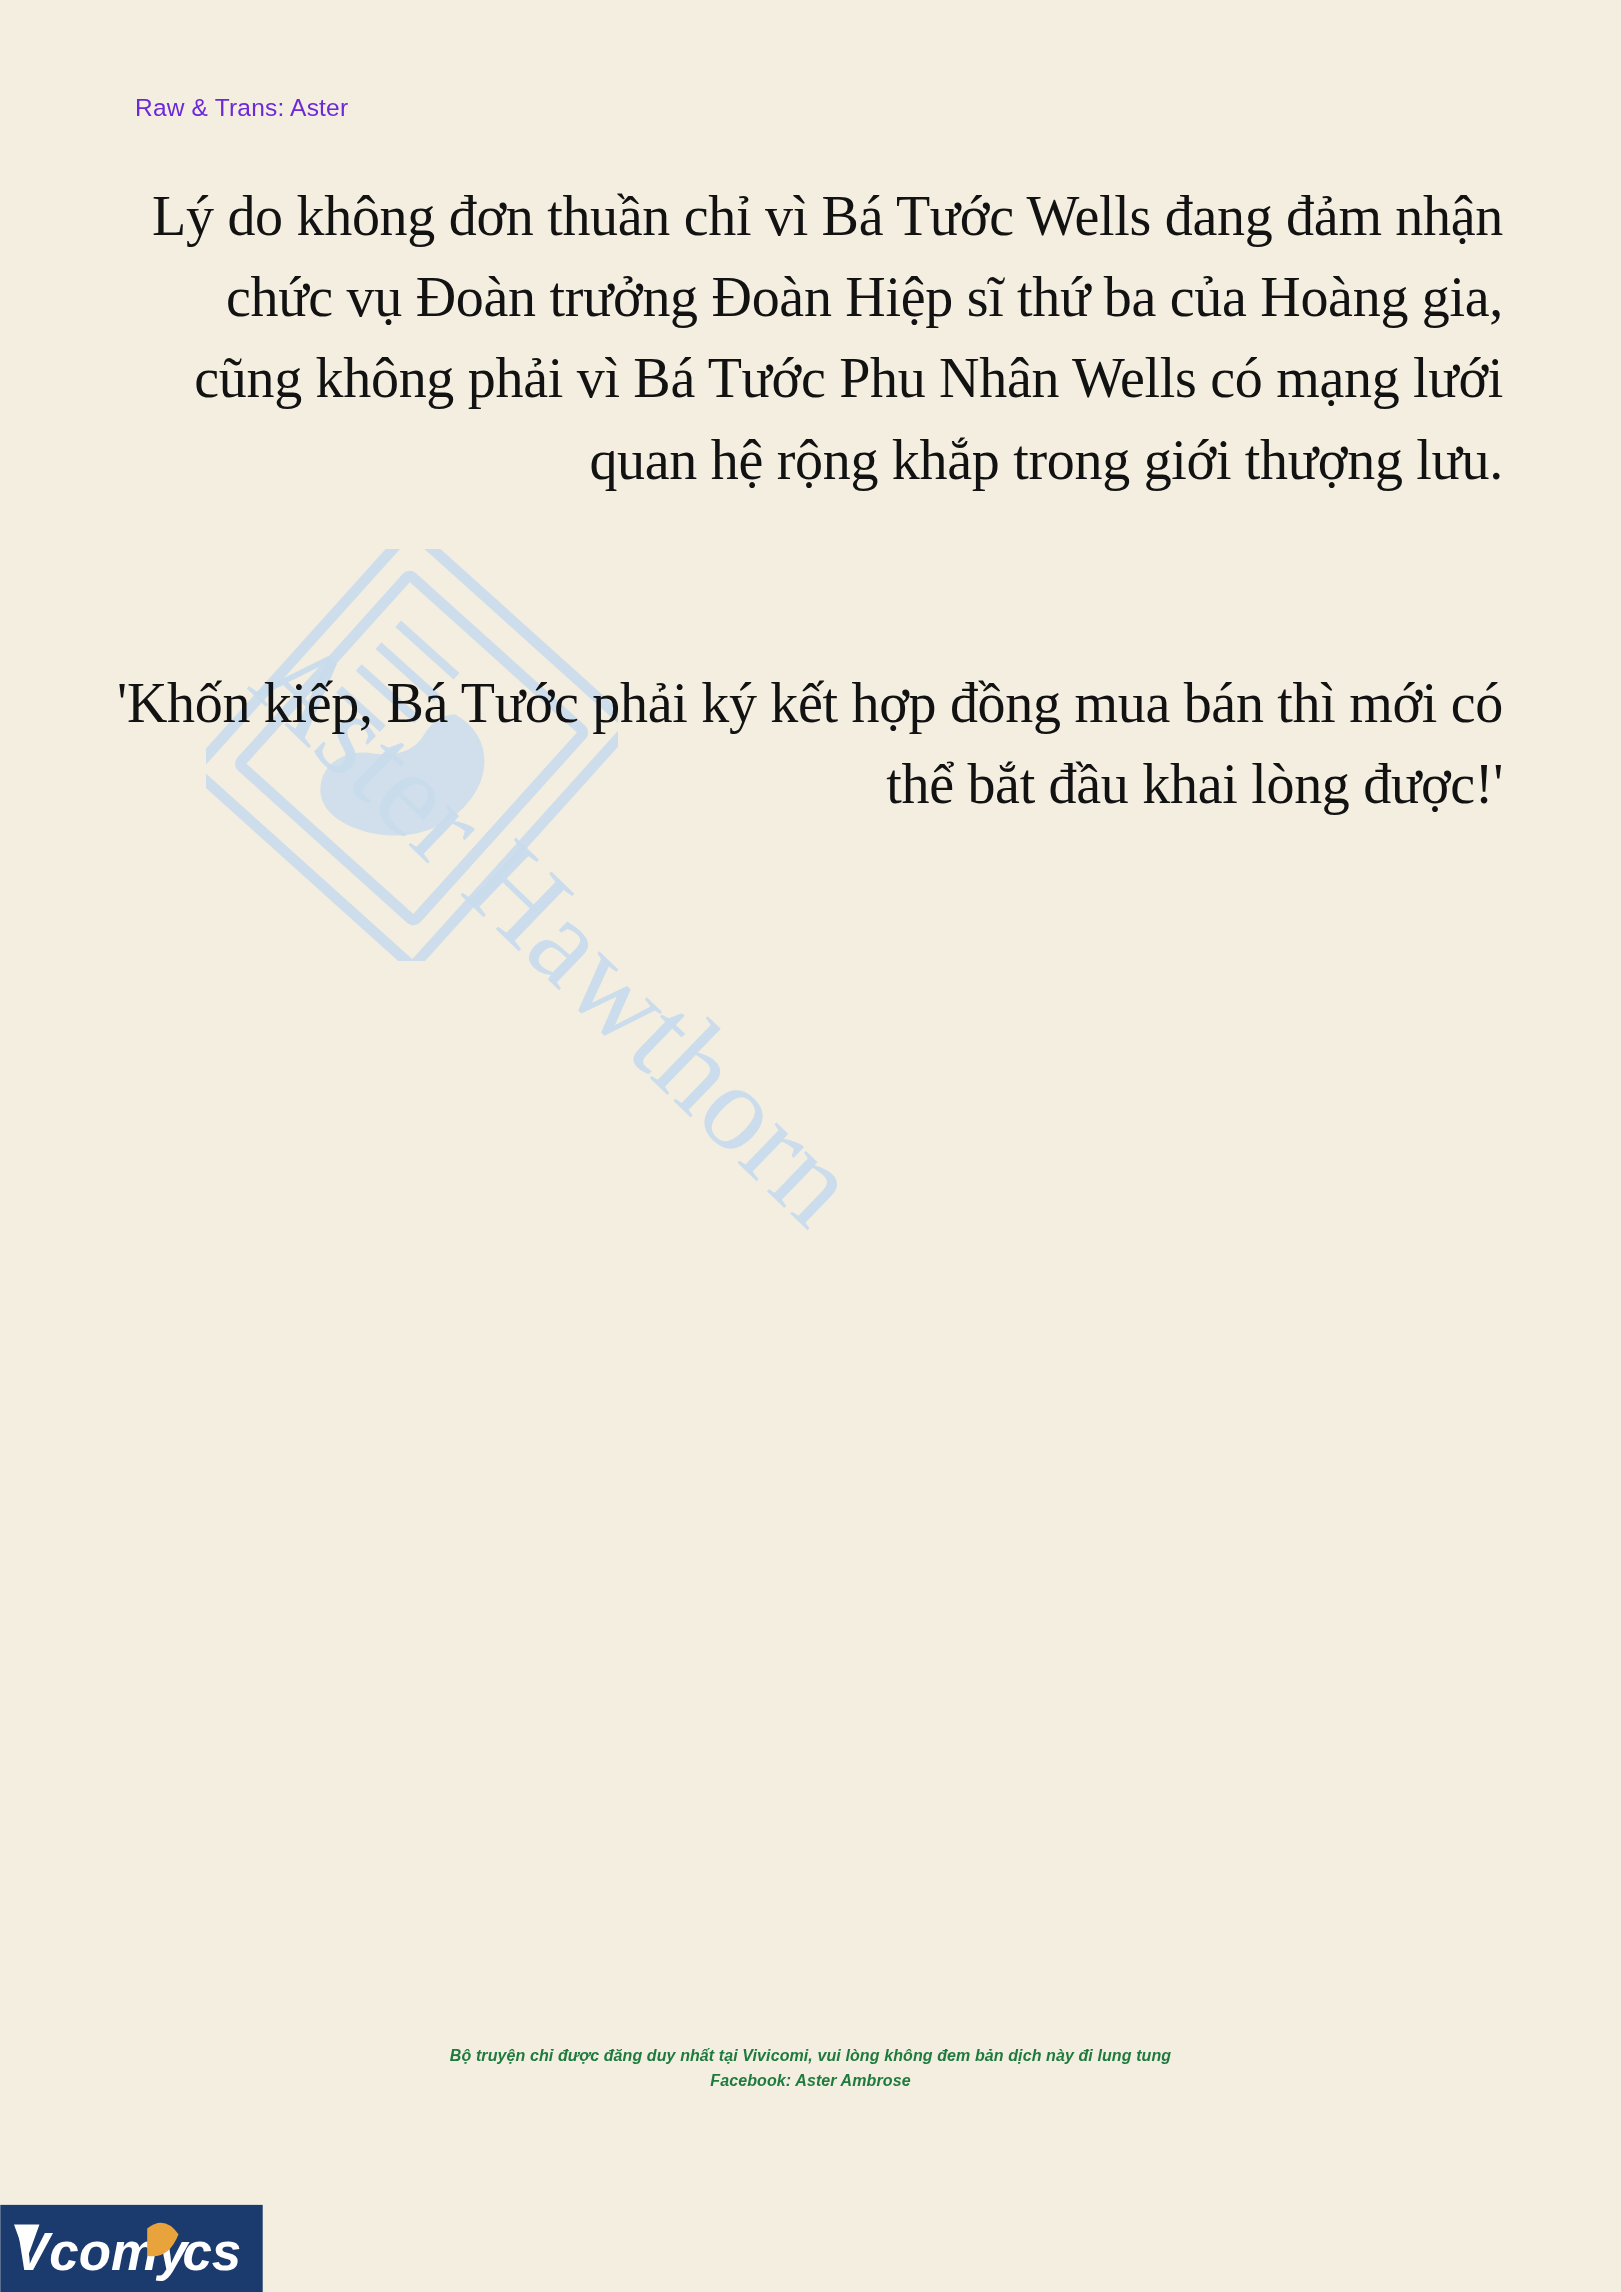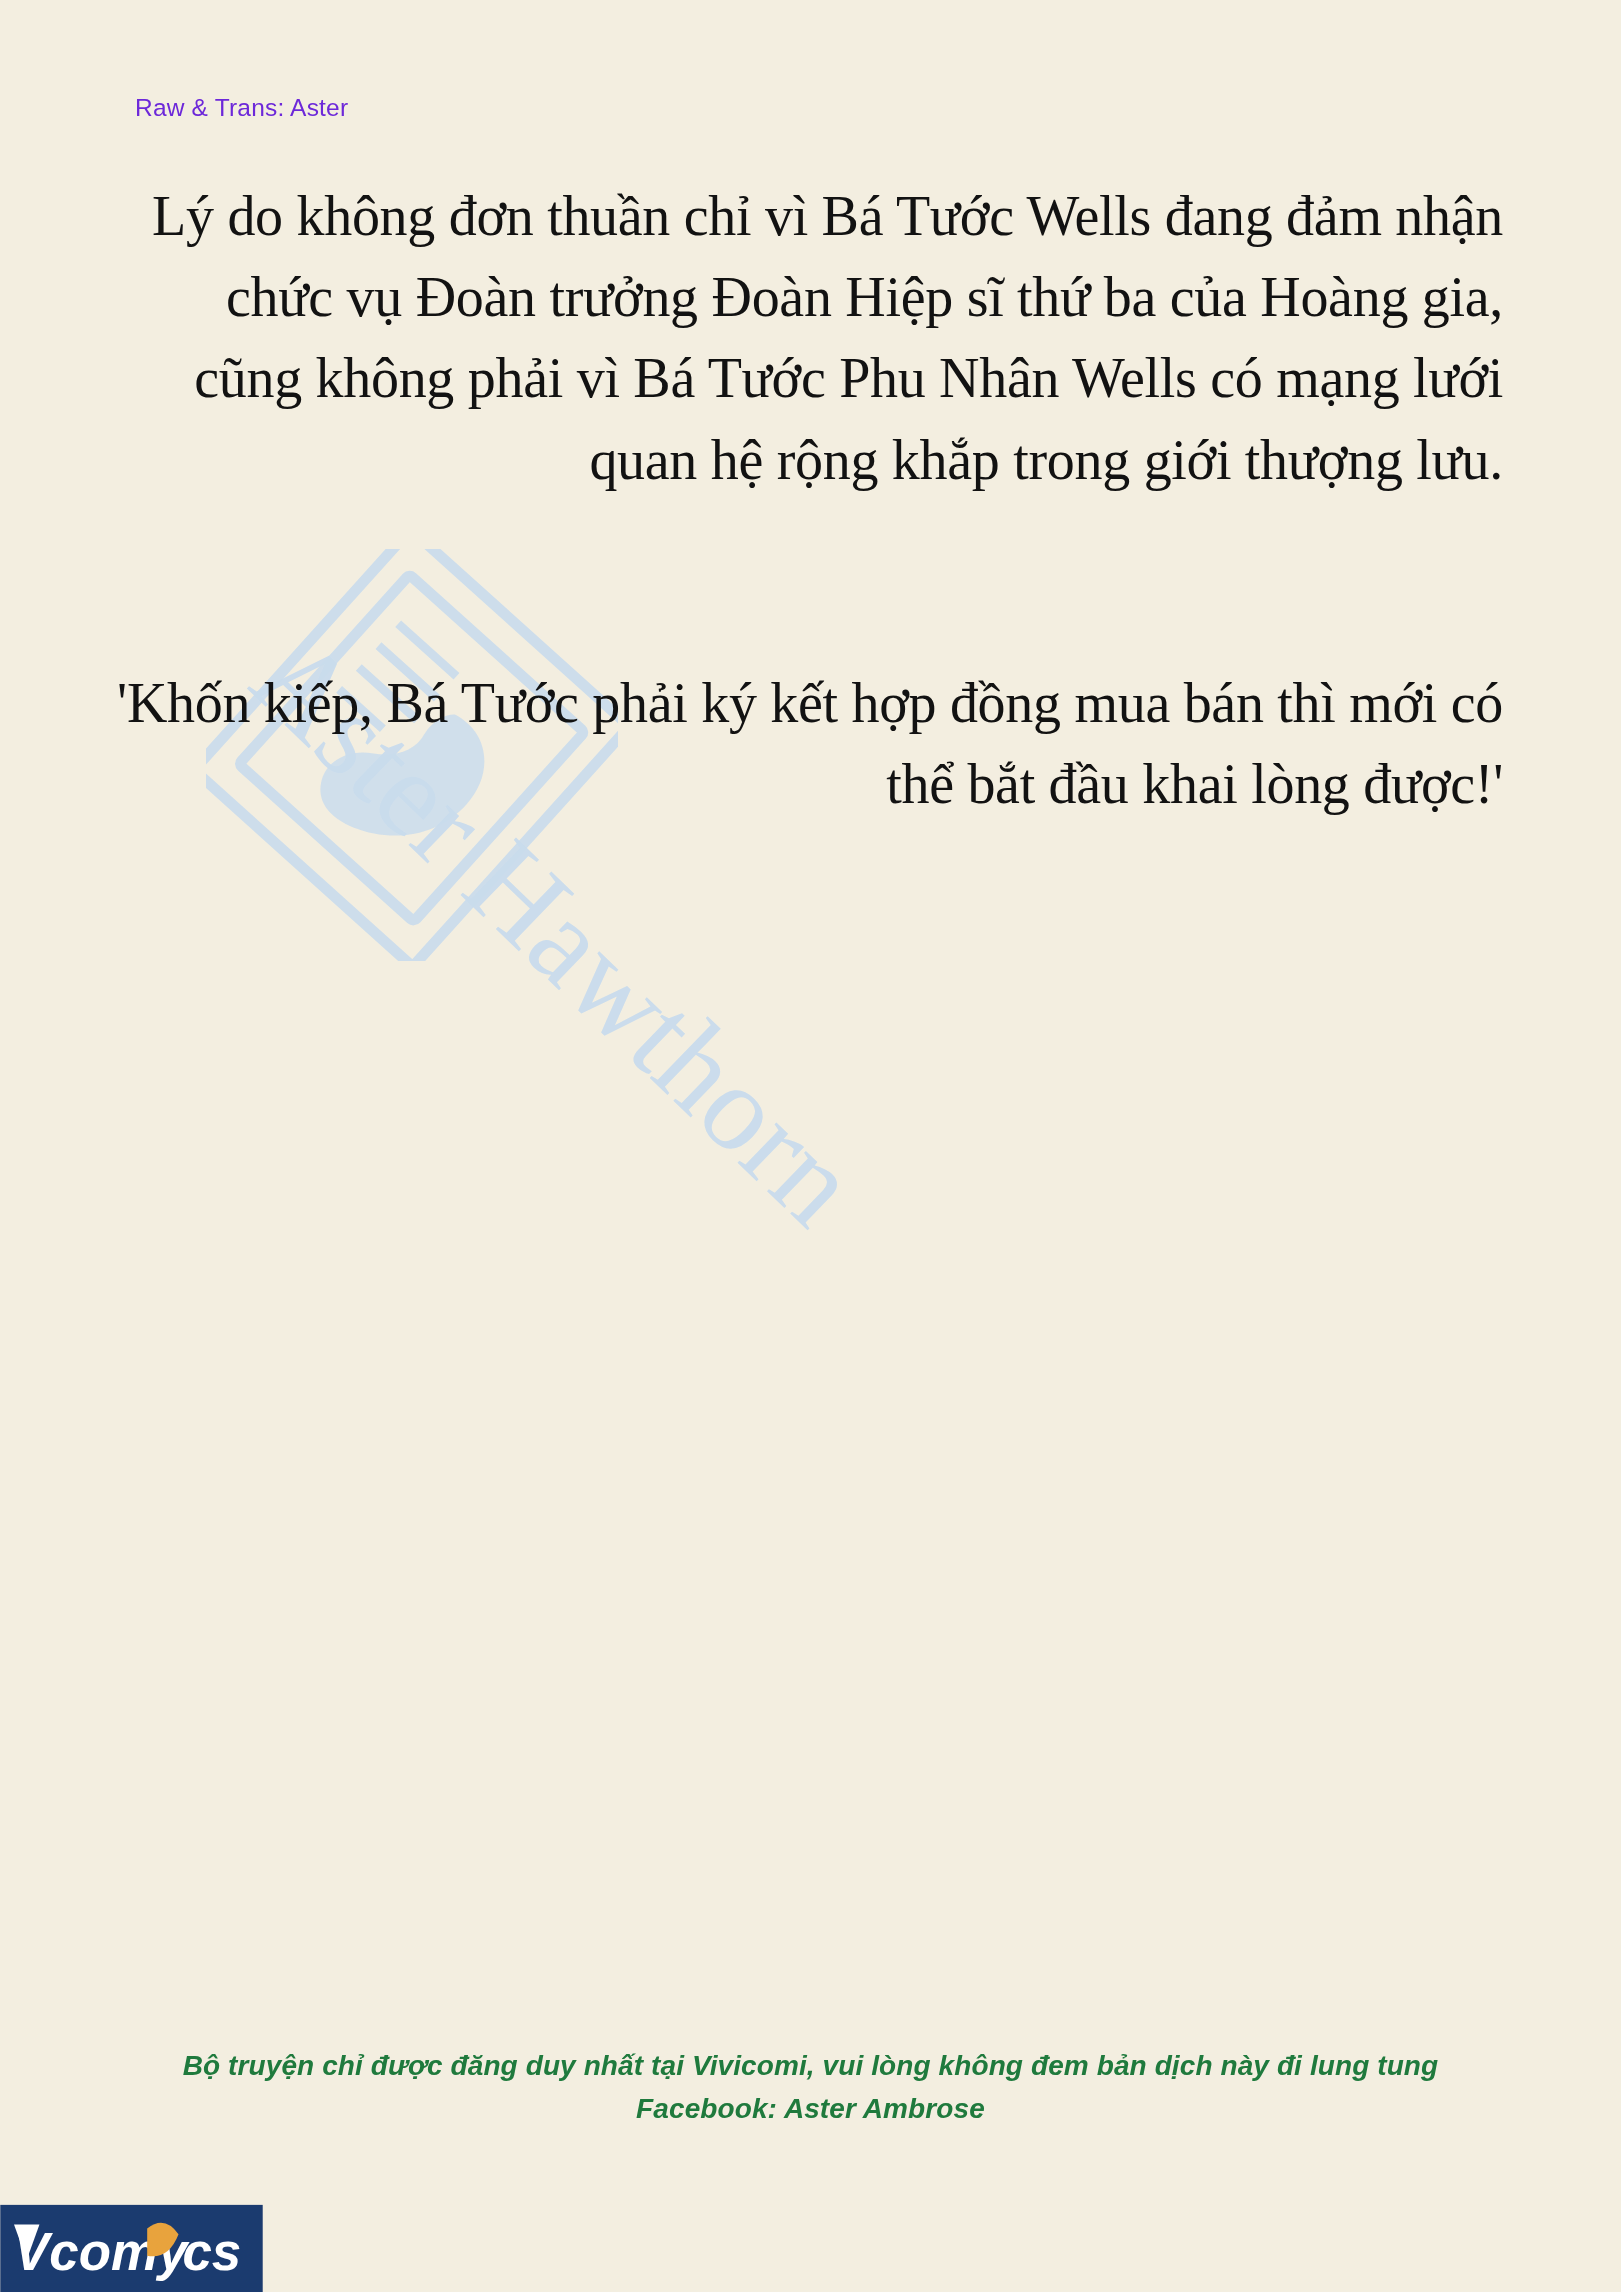--- a/index.html
+++ b/index.html
@@ -95,21 +95,21 @@
     left: 0;
     right: 0;
     top: 2044px;
     text-align: center;
     z-index: 3;
   }
   .footer-note div {
     font-family: "Liberation Sans", sans-serif;
     font-weight: bold;
     font-style: italic;
-    font-size: 28px;
+    font-size: 16px;
     color: #1f7a3d;
     line-height: 1.55;
     letter-spacing: 0.1px;
   }
 
   
   .brand {
     position: absolute;
     left: 0px;
     bottom: 0px;

